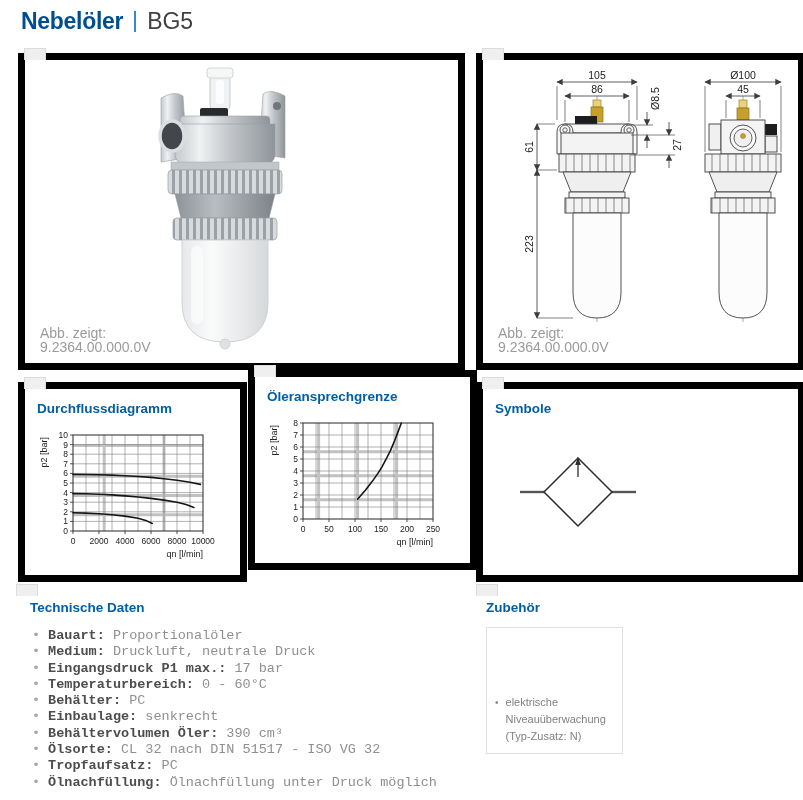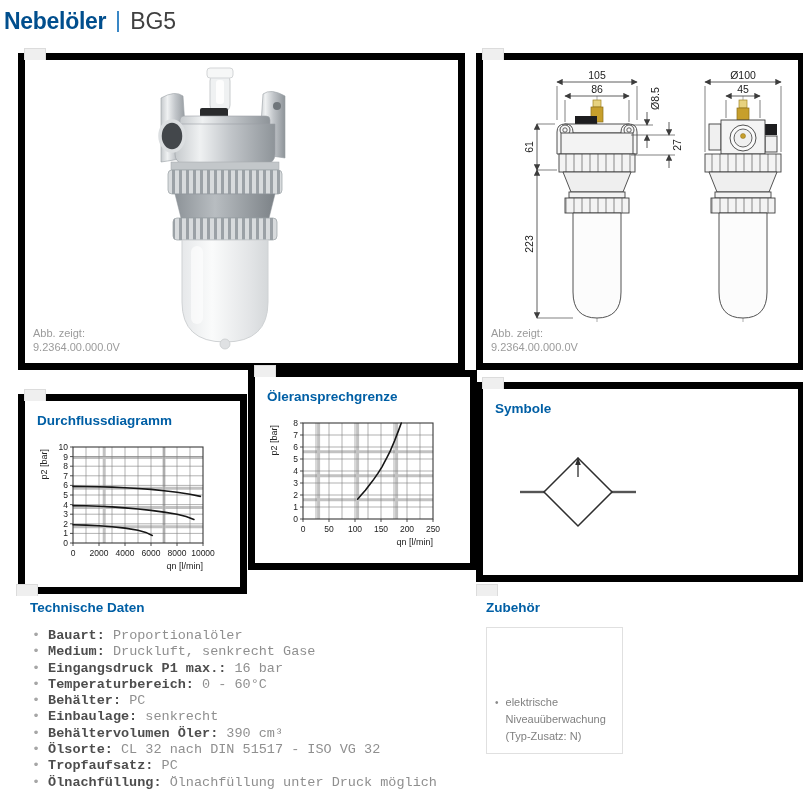--- a/index.html
+++ b/index.html
@@ -1,34 +1,34 @@
 <!DOCTYPE html>
 <html><head>
 <meta charset="utf-8">
 <style>
   html,body{margin:0;padding:0;background:#ffffff;}
   .page{position:relative;width:803px;height:800px;background:#fff;
         font-family:"Liberation Sans",sans-serif;overflow:hidden;}
 
   
-  .titlebar{position:absolute;left:4px;top:8px;display:flex;align-items:center;gap:11px;}
+  .titlebar{position:absolute;left:21px;top:8px;display:flex;align-items:center;gap:11px;}
   .title-main{font-size:23px;font-weight:bold;color:#004e8d;letter-spacing:-0.3px;}
   .title-sep{width:2px;height:21px;background:#3987c6;}
   .title-sub{font-size:23px;color:#404040;}
 
   
   .card{position:absolute;background:#fff;border:7px solid #000000;}
   .card::before{content:"";position:absolute;left:-1px;top:-12px;width:20px;height:11px;
                 background:#efefef;border:1px solid #dcdcdc;border-bottom:none;}
   .tab{position:absolute;width:20px;height:11px;background:#efefef;
        border:1px solid #dcdcdc;border-bottom:none;}
   .card-h,.sec-h{font-size:13.5px;font-weight:bold;color:#005fa5;}
   .card-h{position:absolute;left:12px;top:12px;}
 
-  .caption{position:absolute;left:8px;bottom:9px;font-size:11px;line-height:14px;color:#9b9b9b;}
+  .caption{position:absolute;left:15px;bottom:9px;font-size:14px;line-height:14px;color:#9b9b9b;}
 
   
   .chartsvg{position:absolute;left:6px;top:36px;}
 
   
   .tech-sec{position:absolute;left:18px;top:588px;width:442px;}
   .tech-sec .sec-h{margin:12px 0 0 12px;display:block;}
   ul.tech{list-style:none;margin:13px 0 0 0;padding:0 0 0 14px;}
   ul.tech li{font-size:13.5px;line-height:16.3px;color:#8f8f8f;font-family:Liberation Mono, monospace;}
   ul.tech .b{color:#a6a6a6;margin-right:8px;}
@@ -191,21 +191,21 @@
         <line x1="47" y1="30" x2="81" y2="30" stroke="#4c4c4c" stroke-width="0.9" marker-start="url(#arr)" marker-end="url(#arr)"></line>
         <text class="dt" x="64" y="27" text-anchor="middle">45</text>
       </g>
     </svg>
     <div class="caption">
       <div>Abb. zeigt:</div>
       <div>9.2364.00.000.0V</div>
     </div>
   </div>
 
-  <div class="card" style="left:18px;top:394px;width:215px;height:186px;">
+  <div class="card" style="left:18px;top:382px;width:215px;height:186px;">
     <span class="card-h">Durchflussdiagramm</span>
     <svg id="chart-0" class="chartsvg" width="210" height="138">
         <line x1="42" y1="20.560000000000002" x2="172" y2="20.560000000000002" stroke="#c2c2c2" stroke-width="3"></line>
         <line x1="42" y1="51.279999999999994" x2="172" y2="51.279999999999994" stroke="#c2c2c2" stroke-width="3"></line>
         <line x1="42" y1="70.48" x2="172" y2="70.48" stroke="#c2c2c2" stroke-width="3"></line>
         <line x1="42" y1="89.68" x2="172" y2="89.68" stroke="#c2c2c2" stroke-width="3"></line>
         <line x1="73.2" y1="10" x2="73.2" y2="106" stroke="#c2c2c2" stroke-width="3"></line>
         <line x1="133" y1="10" x2="133" y2="106" stroke="#c2c2c2" stroke-width="3"></line>
         <line x1="55" y1="10" x2="55" y2="106" stroke="#7d7d7d" stroke-width="0.6"></line>
         <line x1="68" y1="10" x2="68" y2="106" stroke="#7d7d7d" stroke-width="0.6"></line>
@@ -339,22 +339,22 @@
       <line x1="95" y1="74" x2="95" y2="88" stroke="#2e2e2e" stroke-width="1.3"></line>
       <path d="M95,68 L92.2,76 L97.8,76 Z" fill="#2e2e2e"></path>
     </svg>
   </div>
 
   <div class="tab" style="left:16px;top:584px;"></div>
   <div class="tech-sec">
     <span class="sec-h">Technische Daten</span>
     <ul class="tech" id="tech-list">
         <li><span class="b">•</span><span class="lbl">Bauart:</span><span> Proportionalöler</span></li>
-        <li><span class="b">•</span><span class="lbl">Medium:</span><span> Druckluft, senkrecht Gase</span></li>
-        <li><span class="b">•</span><span class="lbl">Eingangsdruck P1 max.:</span><span> 16 bar</span></li>
+        <li><span class="b">•</span><span class="lbl">Medium:</span><span> Druckluft, neutrale Druck</span></li>
+        <li><span class="b">•</span><span class="lbl">Eingangsdruck P1 max.:</span><span> 17 bar</span></li>
         <li><span class="b">•</span><span class="lbl">Temperaturbereich:</span><span> 0 - 60°C</span></li>
         <li><span class="b">•</span><span class="lbl">Behälter:</span><span> PC</span></li>
         <li><span class="b">•</span><span class="lbl">Einbaulage:</span><span> senkrecht</span></li>
         <li><span class="b">•</span><span class="lbl">Behältervolumen Öler:</span><span> 390 cm³</span></li>
         <li><span class="b">•</span><span class="lbl">Ölsorte:</span><span> CL 32 nach DIN 51517 - ISO VG 32</span></li>
         <li><span class="b">•</span><span class="lbl">Tropfaufsatz:</span><span> PC</span></li>
         <li><span class="b">•</span><span class="lbl">Ölnachfüllung:</span><span> Ölnachfüllung unter Druck möglich</span></li>
       </ul>
   </div>
 

